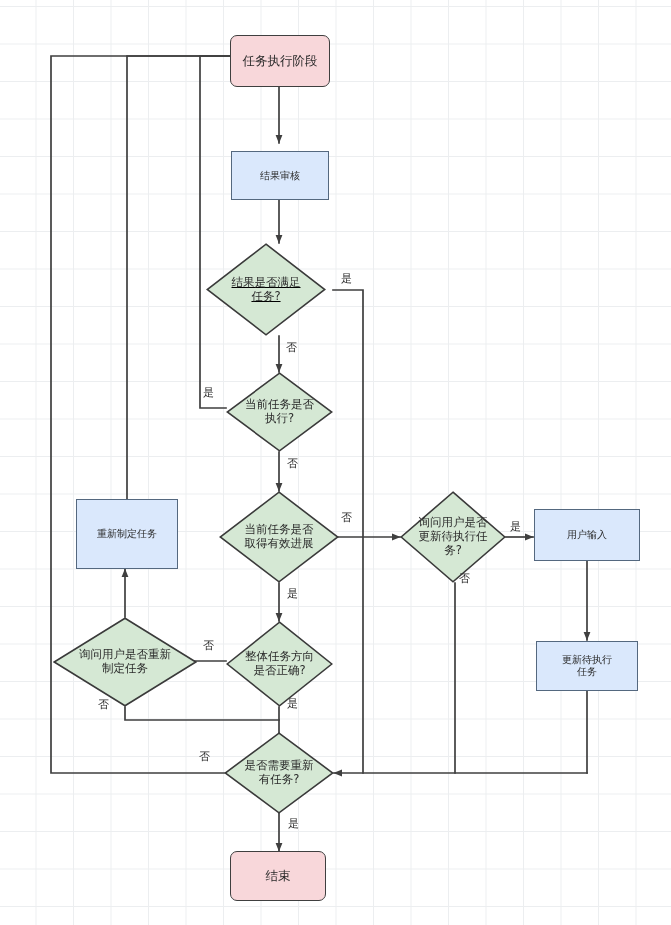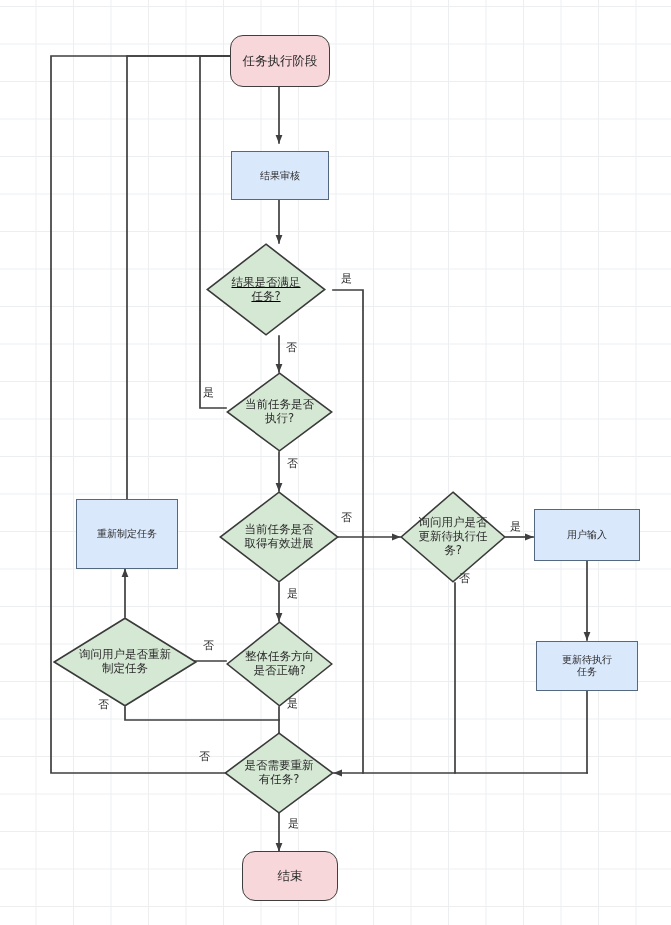--- a/index.html
+++ b/index.html
@@ -35,21 +35,21 @@
     justify-content: center;
     text-align: center;
     line-height: 1.18;
     white-space: pre-line;
     z-index: 3;
   }
   .node .node-label { display: block; padding: 0 3px; }
   .terminal {
     background: #f8d7da;
     border: 1.4px solid #3f3f3f;
-    border-radius: 13px;
+    border-radius: 7px;
     color: #2b2b2b;
     font-size: 12.5px;
   }
   .process {
     background: #dae8fc;
     border: 1.4px solid #54687f;
     color: #2b2b2b;
     font-size: 10px;
   }
   .decision-wrap {
@@ -209,21 +209,21 @@
   </div>
 
   <div class="decision-wrap" style="left:224px; top:732px; width:110px; height:82px;">
     <svg class="decision-shape" viewBox="0 0 110 82" preserveAspectRatio="none">
       <polygon points="55,1.2 108.8,41 55,80.8 1.2,41" fill="#d5e8d4" stroke="#3a3a3a" stroke-width="1.6"></polygon>
     </svg>
     <span class="decision-text">是否需要重新
 有任务?</span>
   </div>
 
-  <div class="node terminal" style="left:242px; top:851px; width:96px; height:50px;">
+  <div class="node terminal" style="left:230px; top:851px; width:96px; height:50px;">
     <span class="node-label">结束</span>
   </div>
 
   <span class="edge-label" style="left:341px; top:273px;">是</span>
   <span class="edge-label" style="left:286px; top:342px;">否</span>
   <span class="edge-label" style="left:203px; top:387px;">是</span>
   <span class="edge-label" style="left:287px; top:458px;">否</span>
   <span class="edge-label" style="left:341px; top:512px;">否</span>
   <span class="edge-label" style="left:287px; top:588px;">是</span>
   <span class="edge-label" style="left:510px; top:521px;">是</span>

